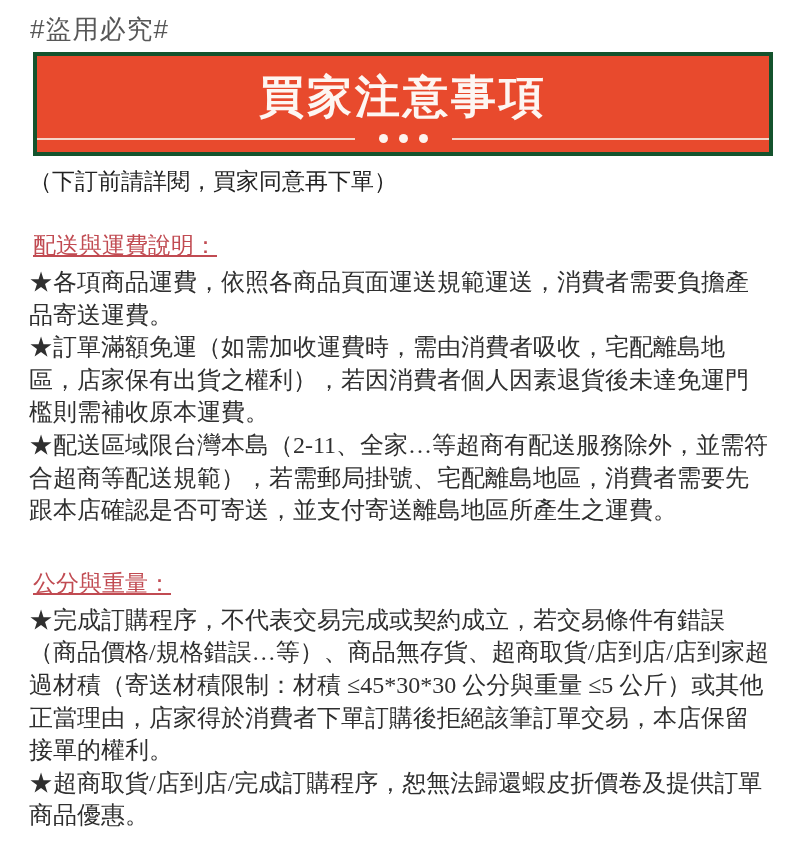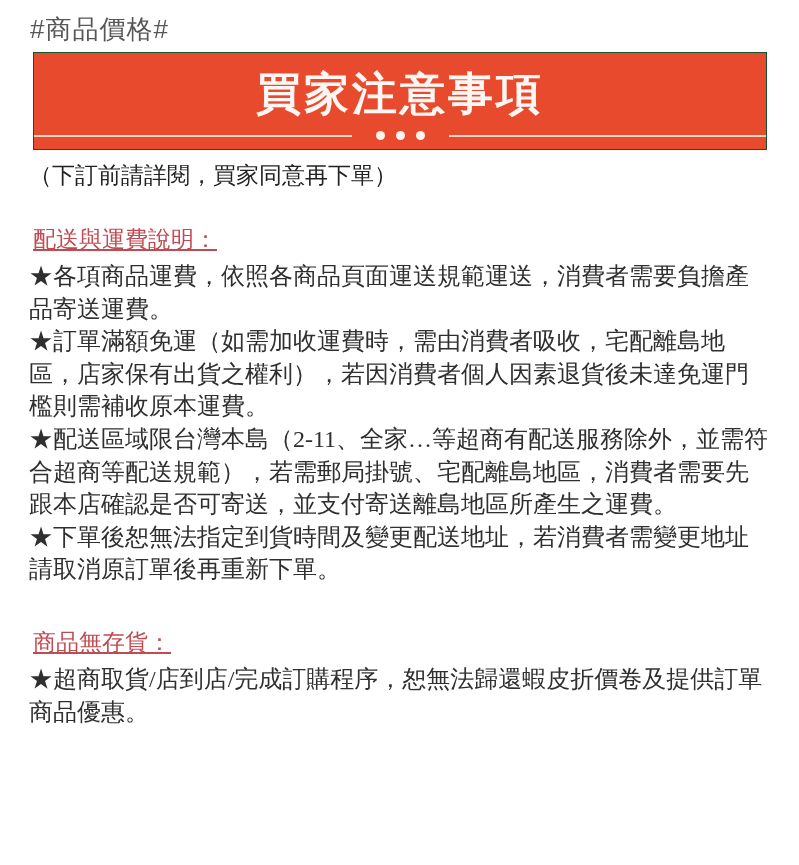--- a/index.html
+++ b/index.html
@@ -21,21 +21,21 @@
     color: #575757;
     letter-spacing: 1px;
   }
 
   .banner {
     position: relative;
     margin: 8px auto 0 33px;
     width: 732px;
     height: 96px;
     background: #e84a2d;
-    border: 1px solid #14532d;
+    border: 4px solid #14532d;
     box-sizing: content-box;
   }
   .banner-title {
     margin: 0;
     padding-top: 16px;
     text-align: center;
     font-family: "Liberation Sans", "DejaVu Sans", sans-serif;
     font-weight: 700;
     font-size: 45px;
     line-height: 50px;
@@ -91,21 +91,21 @@
     color: #2f2f2f;
     text-align: left;
     word-break: break-all;
   }
 </style>
 </head>
 <body>
 
 <div class="page">
 
-  <div class="watermark">#商品價格#</div>
+  <div class="watermark">#盜用必究#</div>
 
   <div class="banner">
     <h1 class="banner-title">買家注意事項</h1>
     <div class="separator">
       <div class="sep-line"></div>
       <div class="sep-dots">
         <span class="dot"></span>
         <span class="dot"></span>
         <span class="dot"></span>
       </div>
@@ -115,23 +115,23 @@
 
   <div class="content">
 
     <p class="intro">（下訂前請詳閱，買家同意再下單）</p>
 
     <div class="section section-1">
       <h2 class="section-heading">配送與運費說明：</h2>
       <p class="item">★各項商品運費，依照各商品頁面運送規範運送，消費者需要負擔產品寄送運費。</p>
       <p class="item">★訂單滿額免運（如需加收運費時，需由消費者吸收，宅配離島地區，店家保有出貨之權利），若因消費者個人因素退貨後未達免運門檻則需補收原本運費。</p>
       <p class="item">★配送區域限台灣本島（2-11、全家…等超商有配送服務除外，並需符合超商等配送規範），若需郵局掛號、宅配離島地區，消費者需要先跟本店確認是否可寄送，並支付寄送離島地區所產生之運費。</p>
-      <p class="item">★下單後恕無法指定到貨時間及變更配送地址，若消費者需變更地址請取消原訂單後再重新下單。</p>
     </div>
 
     <div class="section section-2">
-      <h2 class="section-heading">商品無存貨：</h2>
+      <h2 class="section-heading">公分與重量：</h2>
+      <p class="item">★完成訂購程序，不代表交易完成或契約成立，若交易條件有錯誤（商品價格/規格錯誤…等）、商品無存貨、超商取貨/店到店/店到家超過材積（寄送材積限制：材積 ≤45*30*30 公分與重量 ≤5 公斤）或其他正當理由，店家得於消費者下單訂購後拒絕該筆訂單交易，本店保留接單的權利。</p>
       <p class="item">★超商取貨/店到店/完成訂購程序，恕無法歸還蝦皮折價卷及提供訂單商品優惠。</p>
     </div>
 
   </div>
 
 </div>
 
 </body></html>

